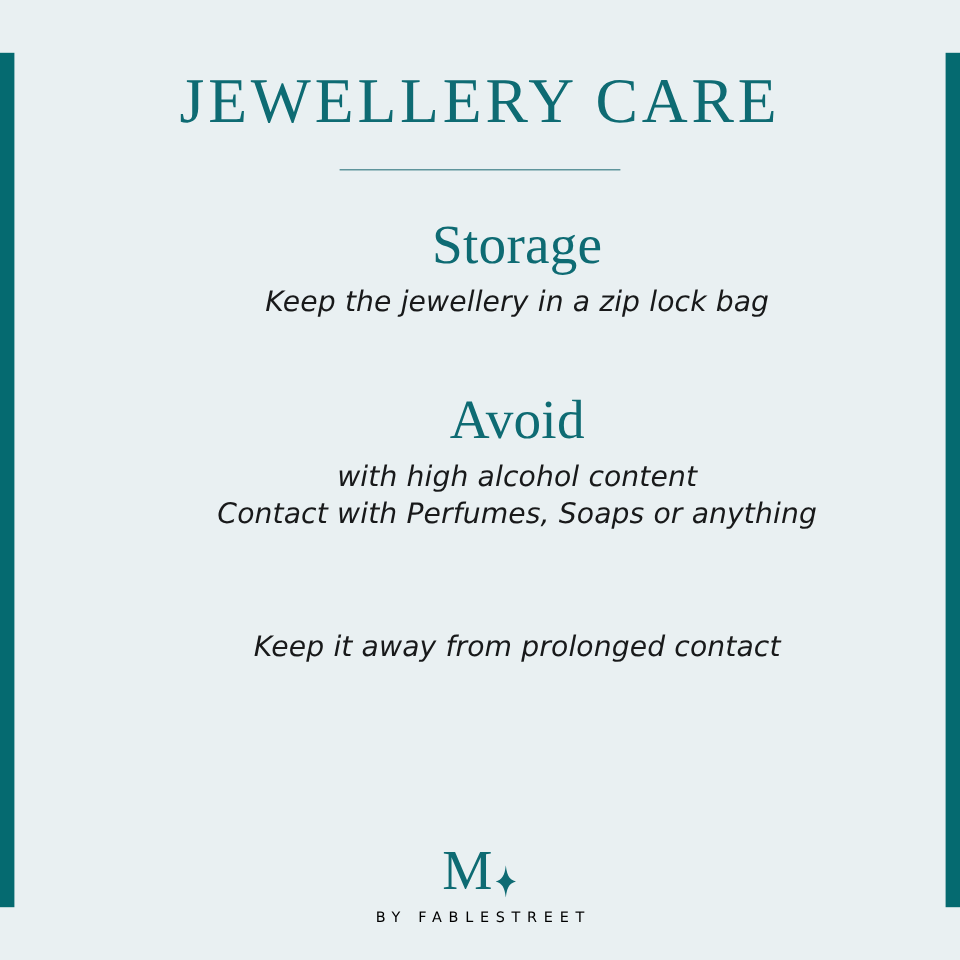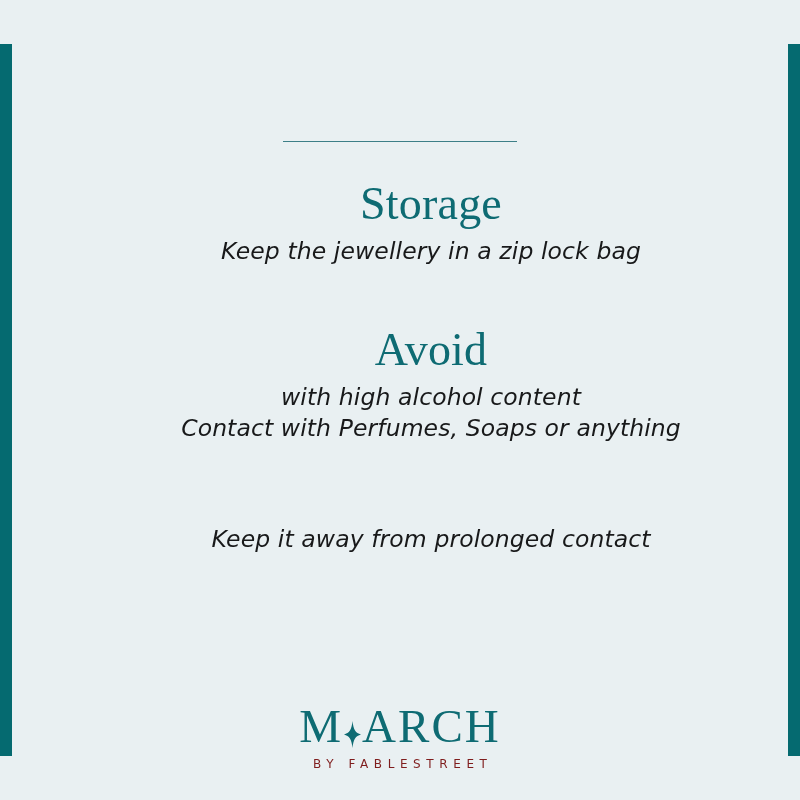--- a/index.html
+++ b/index.html
@@ -118,33 +118,34 @@
     margin: 0 1px 2px 1px;
     position: relative;
   }
   #logo-sparkle svg { display: block; }
 
   #logo-tagline {
     margin-top: 7px;
     font-family: "DejaVu Sans", "Liberation Sans", sans-serif;
     font-size: 12px;
     letter-spacing: 5.6px;
-    color: #7f1d1d;
+    color: #000000;
     font-weight: 400;
     text-indent: 5.6px;
   }
 </style>
 </head>
 <body>
 
 <div id="card">
 
   <div class="side-bar left"></div>
   <div class="side-bar right"></div>
 
+  <div id="title">JEWELLERY CARE</div>
   <div id="title-divider"></div>
 
   <div class="section" id="section-storage">
     <h2 class="section-heading">Storage</h2>
     <p class="section-body">
       <span class="body-line">Keep the jewellery in a zip lock bag</span>
     </p>
   </div>
 
   <div class="section" id="section-avoid">
@@ -162,18 +163,17 @@
   </div>
 
   <div id="logo">
     <div id="logo-wordmark">
       <span id="logo-m">M</span>
       <span id="logo-sparkle">
         <svg width="17" height="27" viewBox="0 0 17 27" aria-hidden="true">
           <path d="M8.5 0 C9.4 8.6 11.6 12.1 17 13.5 C11.6 14.9 9.4 18.4 8.5 27 C7.6 18.4 5.4 14.9 0 13.5 C5.4 12.1 7.6 8.6 8.5 0 Z" fill="#0e6b73"></path>
         </svg>
       </span>
-      <span id="logo-arch">ARCH</span>
     </div>
     <div id="logo-tagline">BY FABLESTREET</div>
   </div>
 
 </div>
 
 </body></html>

